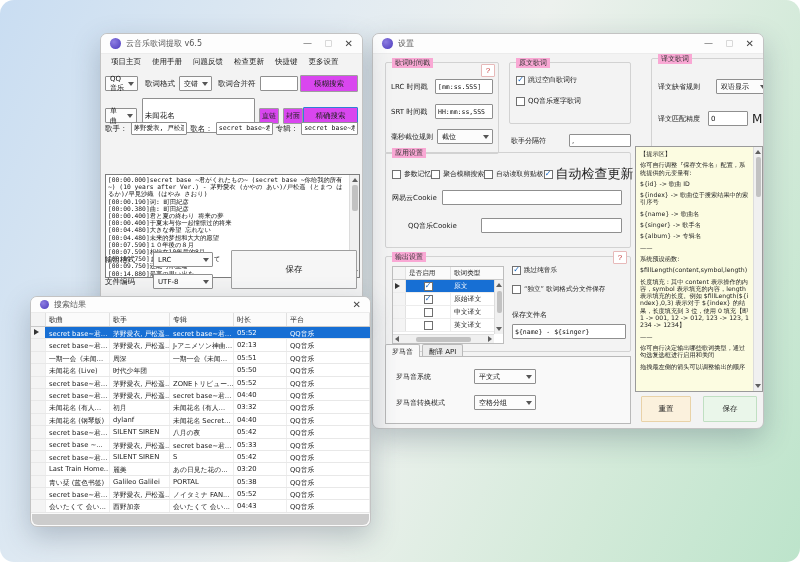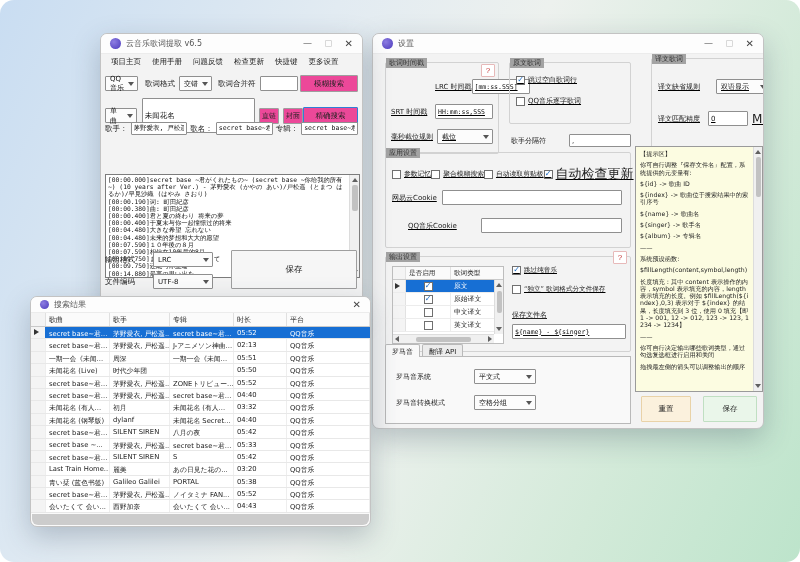--- a/index.html
+++ b/index.html
@@ -23,21 +23,21 @@
   
   .frow { display:flex; align-items:center; }
   .lbl { font-size:7.5px; color:#222; white-space:nowrap; }
   .select { background:#fcfcfc; border:1px solid #8f8f8f; height:15px; display:flex; align-items:center;
             justify-content:space-between; padding:0 3px 0 4px; font-size:7px; color:#111; border-radius:1px; }
   .caret { width:0; height:0; border-left:3px solid transparent; border-right:3px solid transparent;
            border-top:4px solid #555; flex:0 0 auto; margin-left:3px; }
   input.tinput { background:#fff; border:1px solid #8f8f8f; height:15px; font-size:7px; color:#111;
                  padding:0 2px; border-radius:1px; font-family:"DejaVu Sans",sans-serif; }
   input.mono, .mono { font-family:"DejaVu Sans Mono",monospace; }
-  .btn { background:#ec4899; border:1px solid #9e9e9e; display:flex; align-items:center; justify-content:center;
+  .btn { background:#d946ef; border:1px solid #9e9e9e; display:flex; align-items:center; justify-content:center;
          font-size:7.5px; color:#222; border-radius:1px; white-space:nowrap; }
   .btn.default { border:1px solid #2f7fd6; }
   .helpbtn { width:14px; height:13px; background:#fff; border:1px solid #e7b9b9; color:#c43b3b;
              font-size:8px; display:flex; align-items:center; justify-content:center; border-radius:1px; }
   .checkbox { width:9px; height:9px; background:#fff; border:1px solid #707070; display:inline-flex;
               align-items:center; justify-content:center; flex:0 0 auto; font-size:8px; color:#1466c0; }
   .checkbox.checked::after { content:"✓"; line-height:1; margin-top:-1px; }
   .chk { display:flex; align-items:center; gap:3px; }
   .chk .lbl { font-size:7px; }
 
@@ -76,22 +76,22 @@
   .c-dur{width:53px;flex:0 0 auto;} .c-plat{flex:1;}
   .arrow { display:none; position:absolute; left:3px; top:2px; width:0; height:0;
            border-top:3.5px solid transparent; border-bottom:3.5px solid transparent; border-left:5px solid #333; }
   .rrow.selected .arrow, .mrow.selected .arrow { display:block; }
   .hstrip { position:absolute; left:1px; right:1px; bottom:1px; height:11px; background:#cccccc; border-radius:0 0 6px 6px; }
 
   
   #settings-win { left:372px; top:33px; width:392px; height:396px; }
   #settings-win .titlebar { height:20px; }
   .group { position:absolute; border:1px solid #d2d2d2; border-radius:2px; }
-  .gtitle { position:absolute; top:-5px; left:0; background:#a3a3a3; padding:0 3px; font-size:7px; color:#333; white-space:nowrap; }
-  .g-abs { position:absolute;text-decoration:underline; }
+  .gtitle { position:absolute; top:-5px; left:6px; background:#f9a8d4; padding:0 3px; font-size:7px; color:#333; white-space:nowrap; }
+  .g-abs { position:absolute; }
 
   
   .mini-table { position:absolute; left:6px; top:9px; width:112px; height:78px; border:1px solid #bdbdbd; background:#fff; }
   .mhead { display:flex; height:13px; border-bottom:1px solid #c9c9c9; background:#fafafa; }
   .mhead .hcell { font-size:6.6px; padding-top:2px; }
   .mrow { display:flex; height:13px; border-bottom:1px solid #ececec; background:#fff; align-items:center; }
   .mrow.selected { background:#176fd4; }
   .mrow.selected .m-type { color:#fff; }
   .m-sel { width:13px; flex:0 0 auto; background:#f4f4f4; position:relative; height:100%; border-right:1px solid #e2e2e2; }
   .m-en { width:45px; flex:0 0 auto; display:flex; justify-content:center; border-right:1px solid #ececec; height:100%; align-items:center; }
@@ -392,21 +392,21 @@
         <span class="ctrl">—</span>
         <span class="ctrl dim">▢</span>
         <span class="ctrl close">✕</span>
       </span>
     </div>
 
     <div class="group" style="left:12px; top:28px; width:114px; height:92px;">
       <span class="gtitle">歌词时间戳</span>
       <button class="helpbtn" style="position:absolute; right:3px; top:1px;">?</button>
       <div class="frow g-abs" style="left:5px; top:16px; right:5px;">
-        <span class="lbl" style="font-size:7px;margin-left:44px;">LRC 时间戳</span>
+        <span class="lbl" style="font-size:7px;">LRC 时间戳</span>
         <input class="tinput mono" style="width: 58px; margin-left: auto; font-size: 6.5px;" value="[mm:ss.SSS]">
       </div>
       <div class="frow g-abs" style="left:5px; top:41px; right:5px;">
         <span class="lbl" style="font-size:7px;">SRT 时间戳</span>
         <input class="tinput mono" style="width: 58px; margin-left: auto; font-size: 6.5px;" value="HH:mm:ss,SSS">
       </div>
       <div class="frow g-abs" style="left:5px; top:66px; right:5px;">
         <span class="lbl" style="font-size:7px;">毫秒截位规则</span>
         <div class="select" style="width:56px; margin-left:auto;">
           <span>截位</span>

